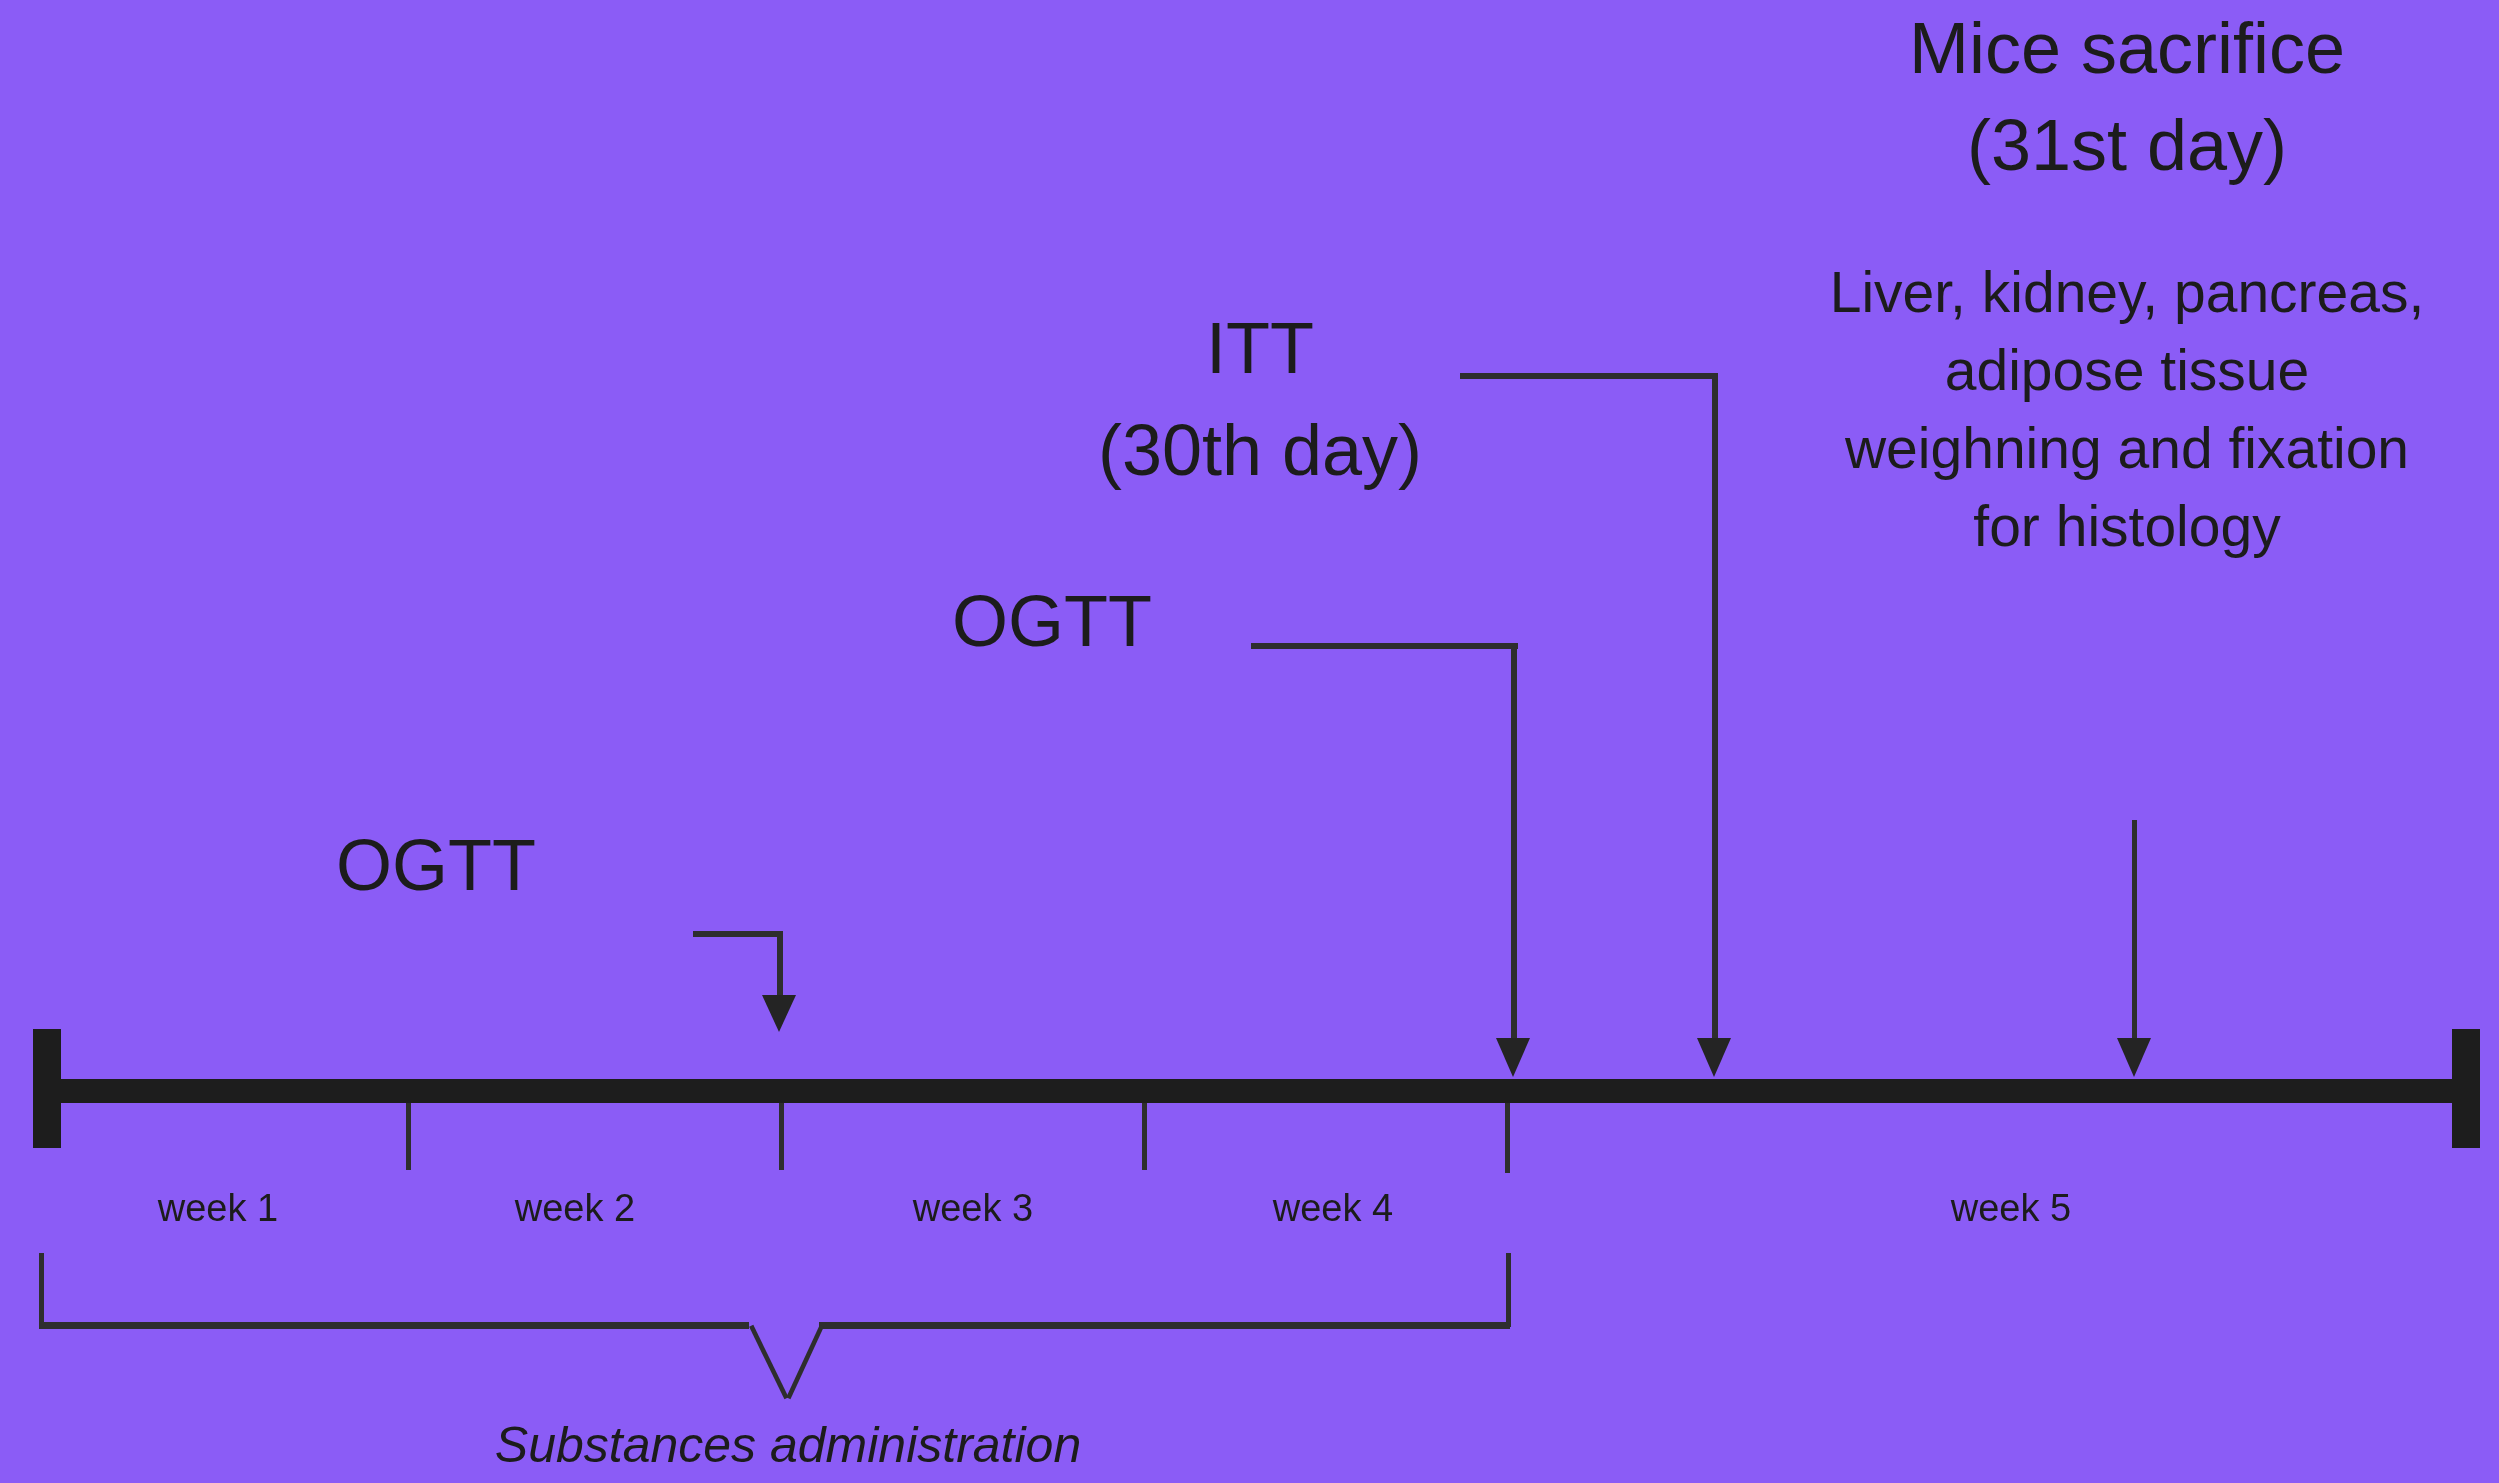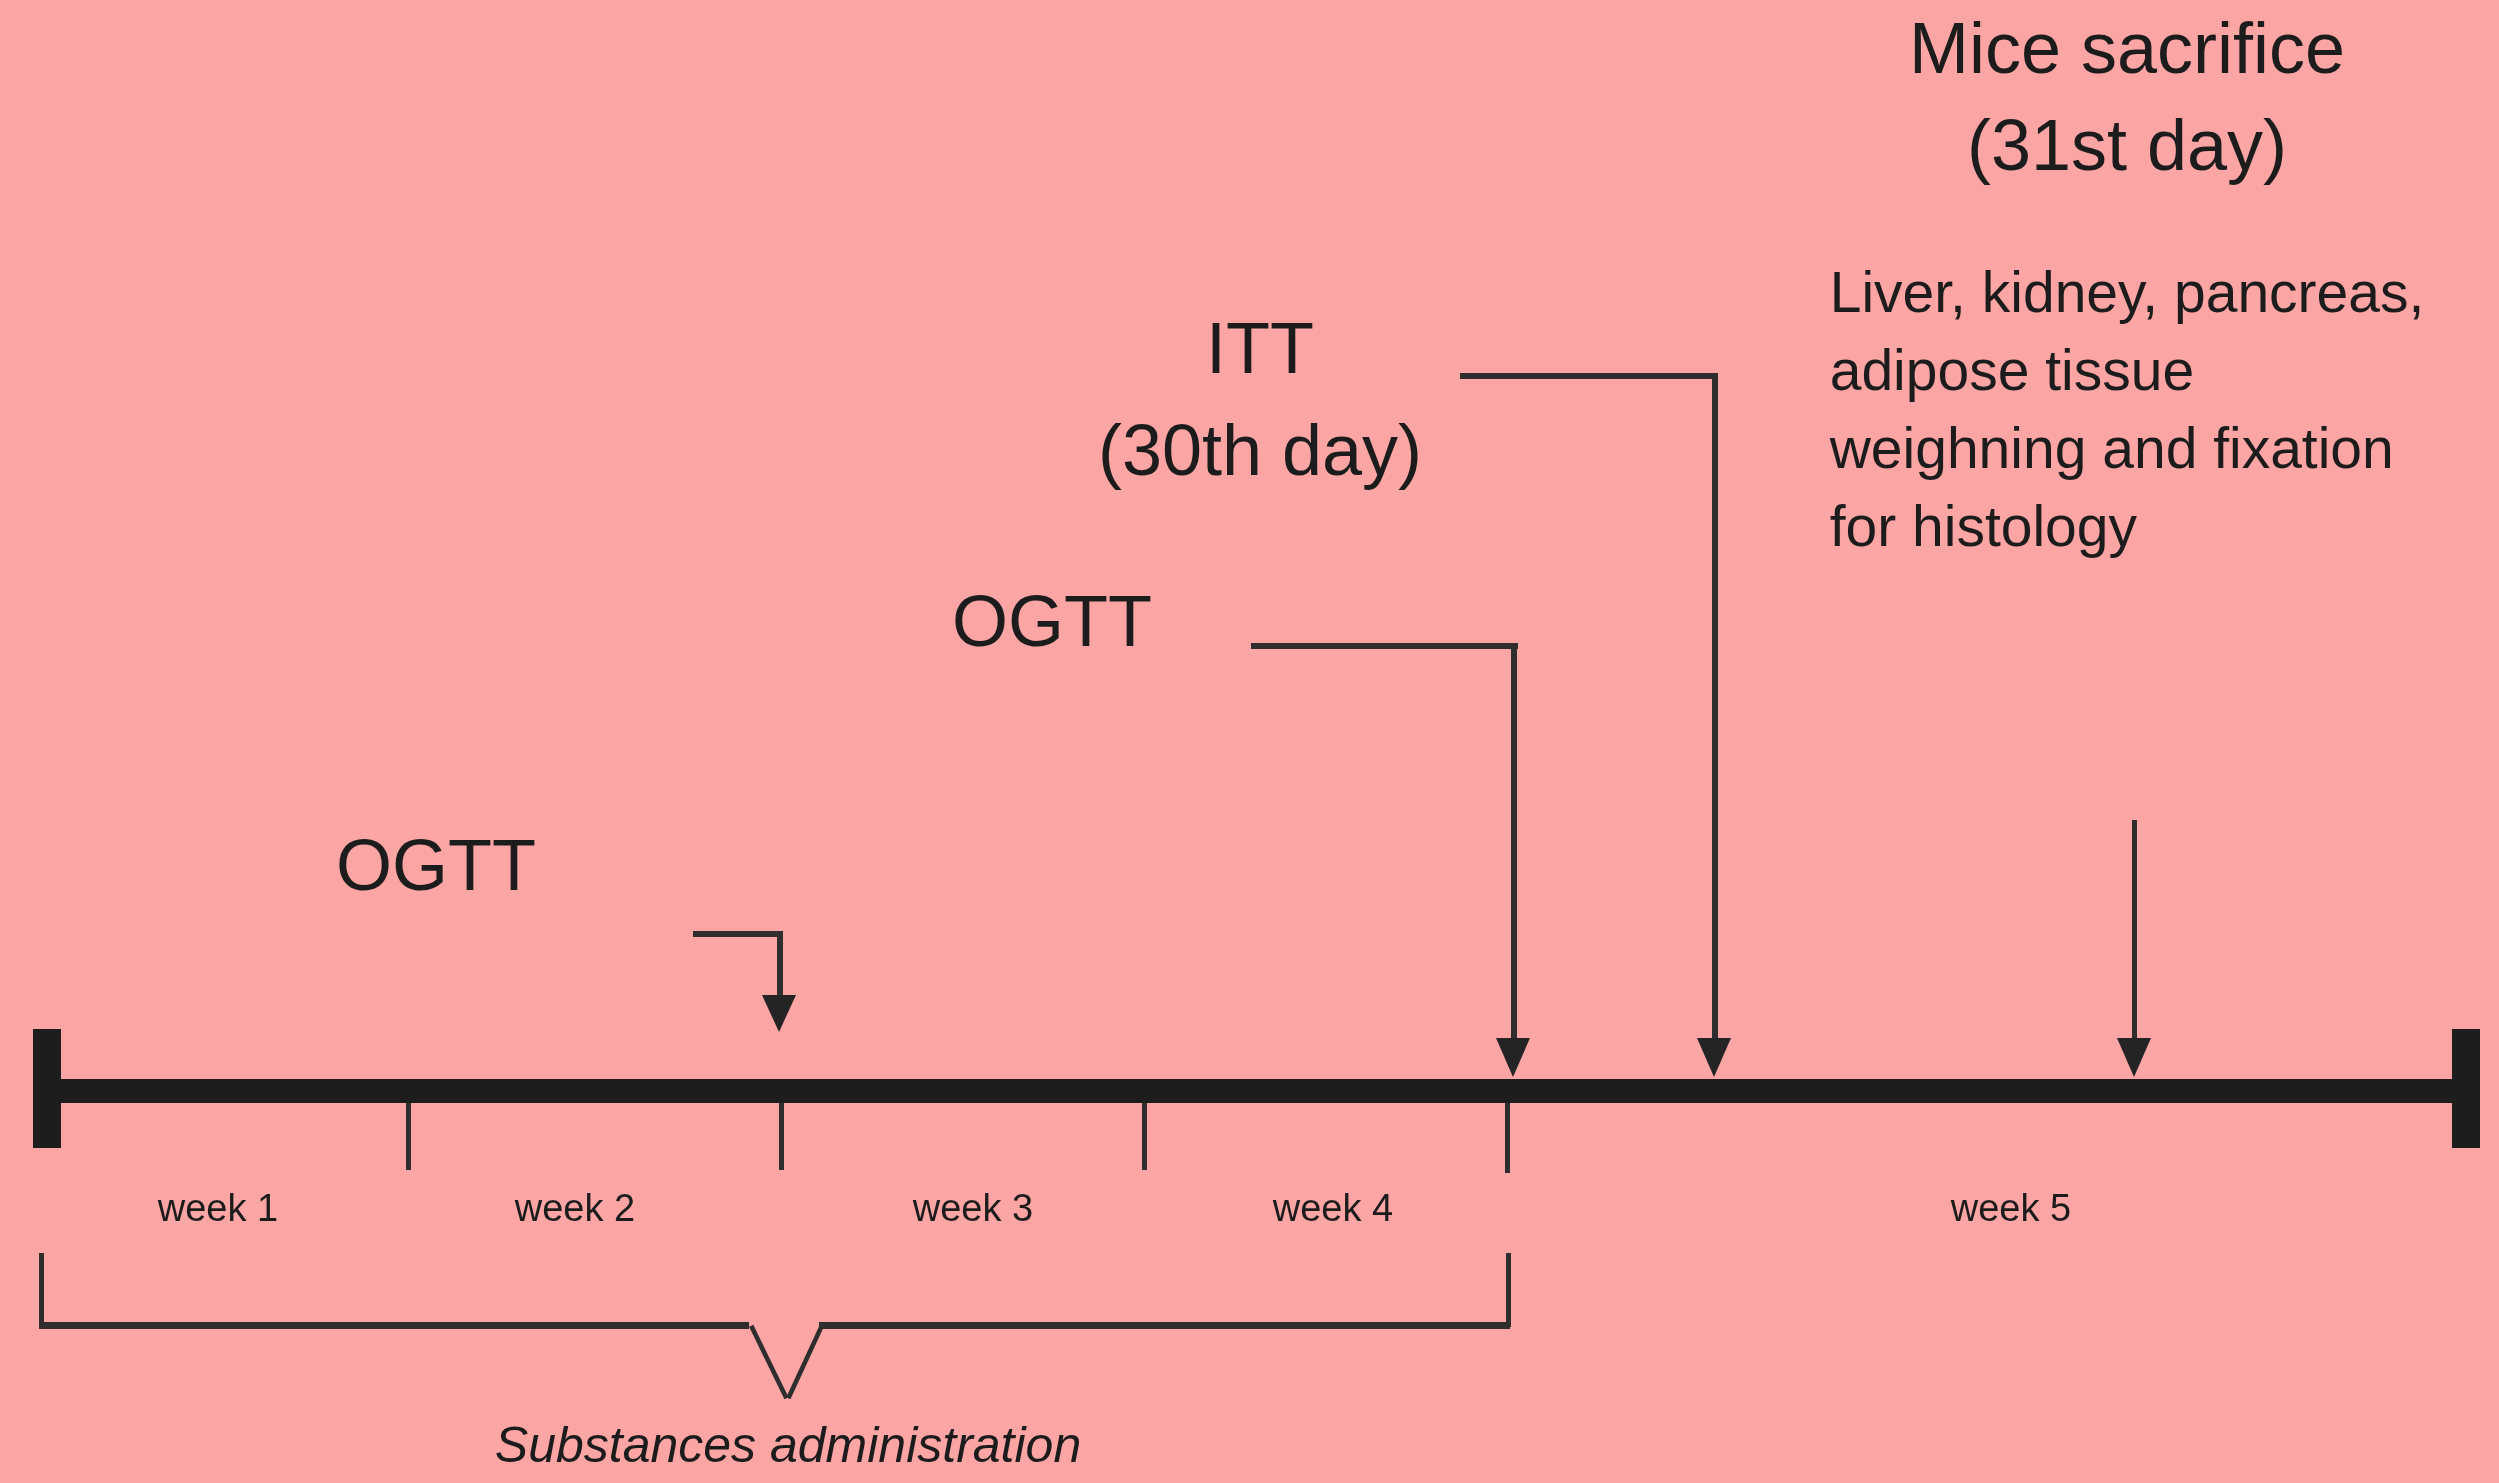--- a/index.html
+++ b/index.html
@@ -3,40 +3,40 @@
 <meta charset="utf-8">
 <style>
   html, body {
     margin: 0; padding: 0;
     background: #ffffff;
     font-family: "Liberation Sans", sans-serif;
   }
   .canvas {
     position: relative;
     width: 2500px; height: 1484px;
-    background: #fca5a5;
+    background: #8b5cf6;
     overflow: hidden;
     color: #1c1c1c;
   }
   .abs { position: absolute; }
   
   .t-heading {
     position: absolute;
     transform: translateX(-50%);
     text-align: center;
     font-size: 72px;
     line-height: 102px;
     white-space: nowrap;
     color: #1c1c1c;
   }
   .t-heading.tight { line-height: 97px; }
   .t-body {
     position: absolute;
     transform: translateX(-50%);
-    text-align: left;
+    text-align: center;
     font-size: 57px;
     line-height: 78px;
     white-space: nowrap;
     color: #1c1c1c;
   }
   .t-body.blood { line-height: 82px; }
   .week-label {
     position: absolute;
     transform: translateX(-50%);
     font-size: 38px;

